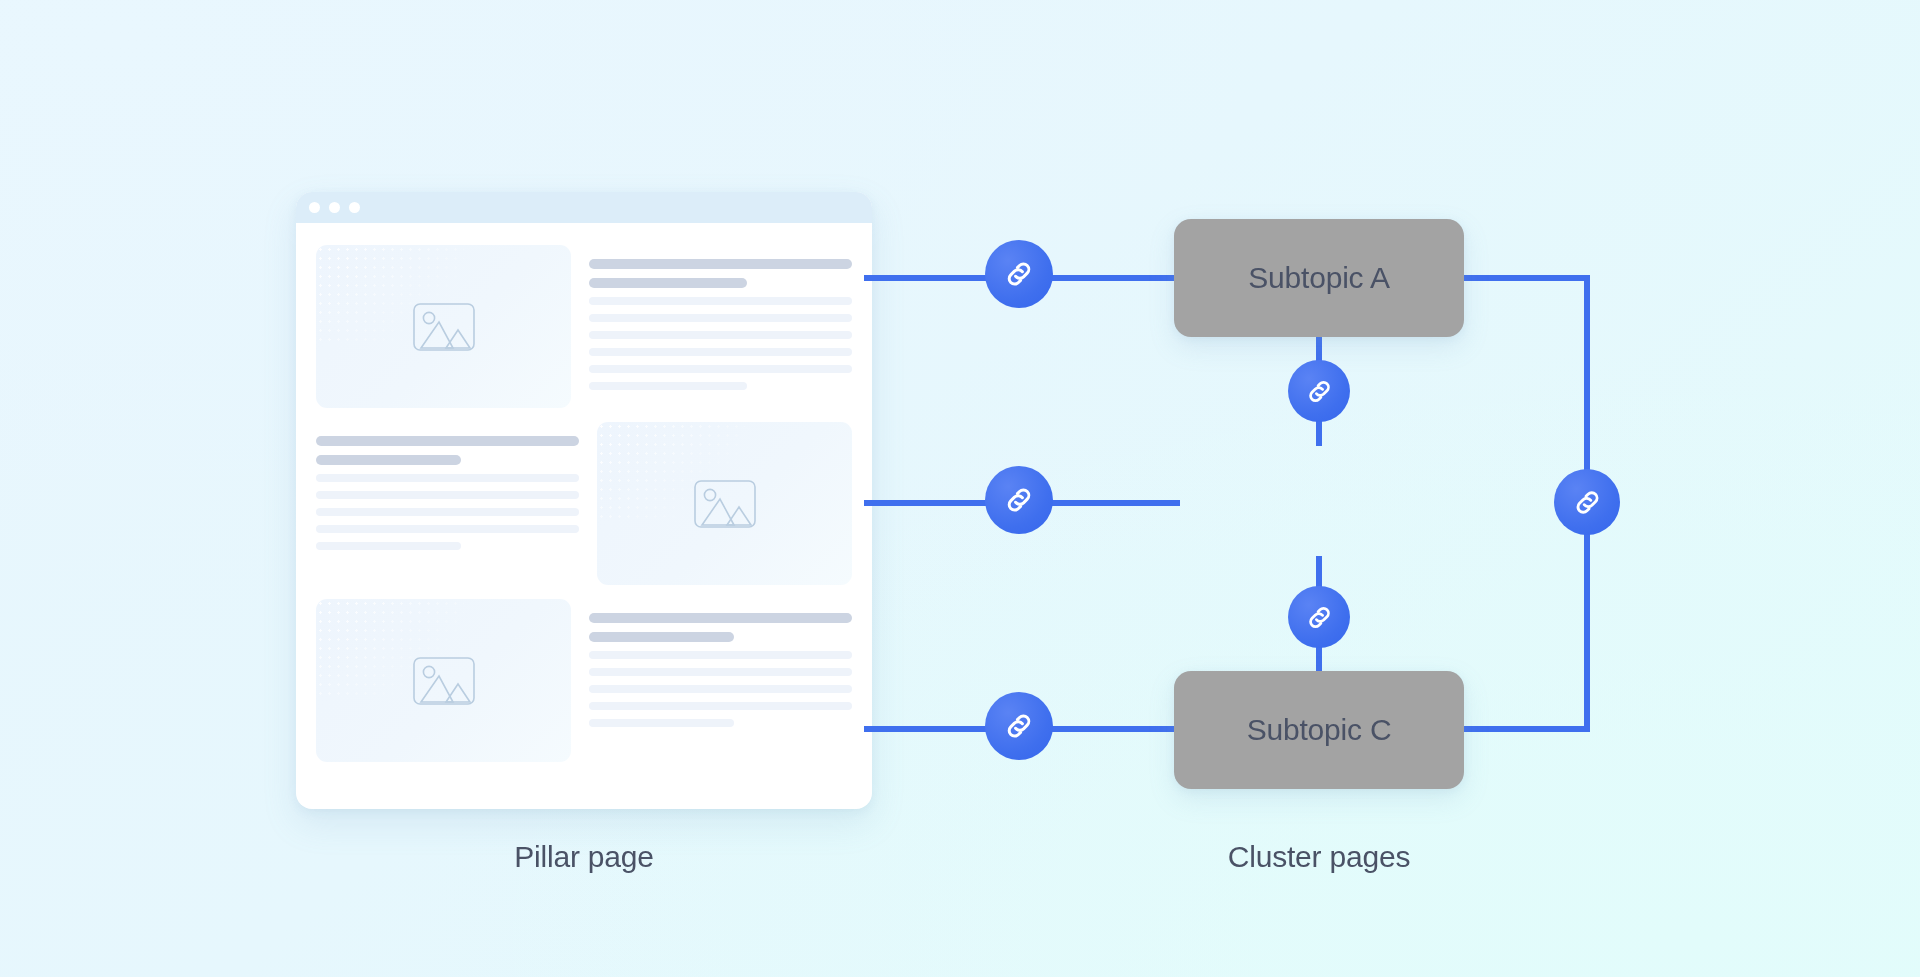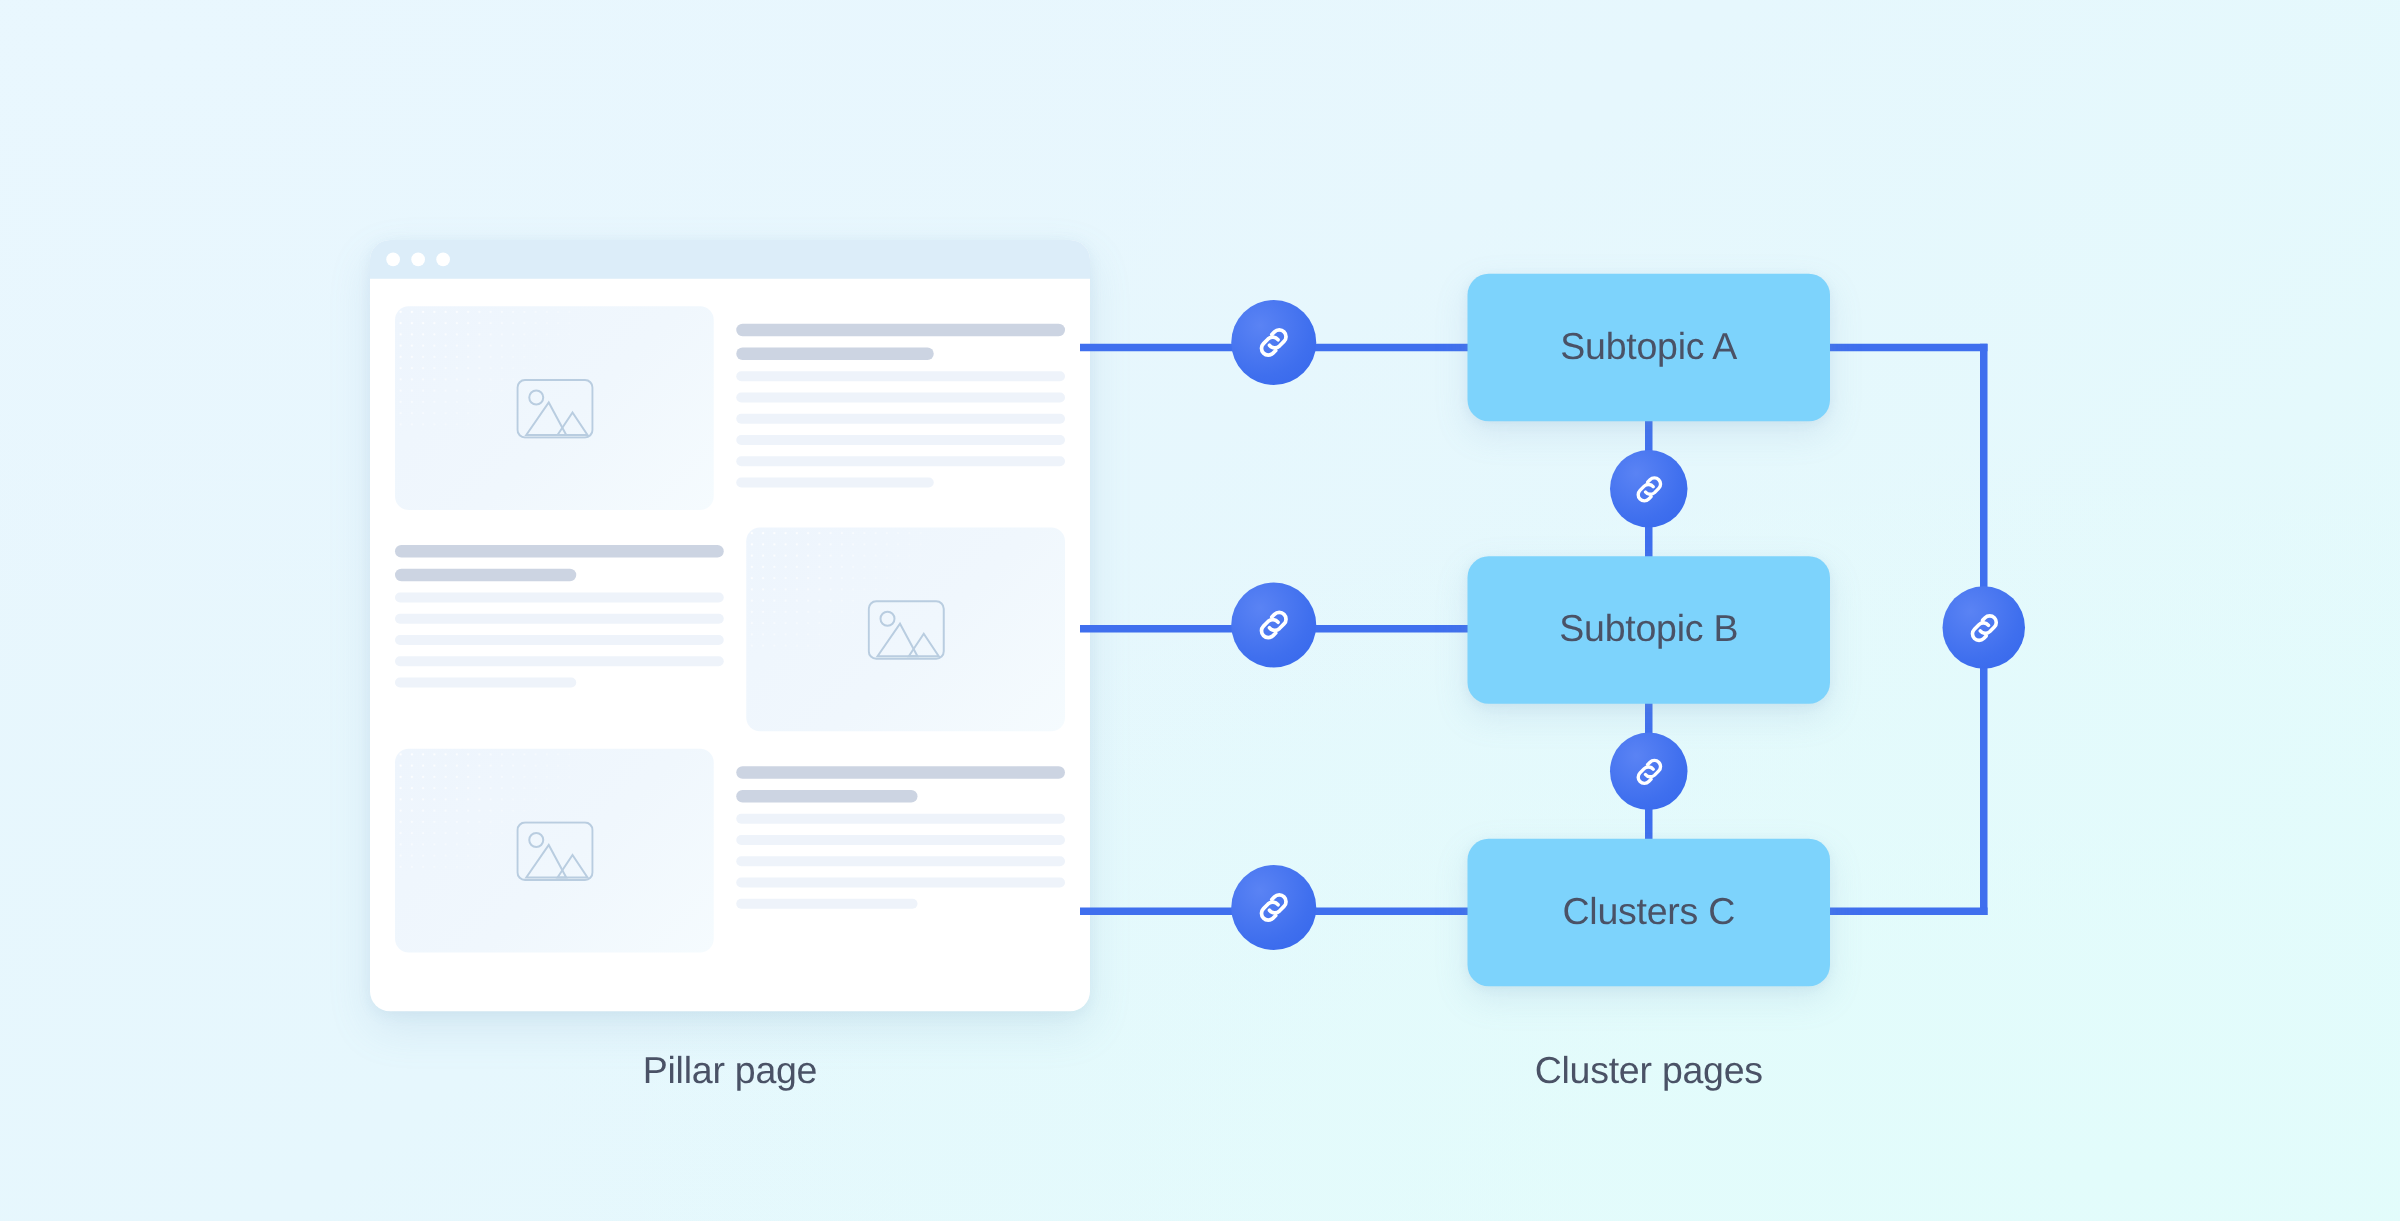--- a/index.html
+++ b/index.html
@@ -72,21 +72,21 @@
     position:absolute; border-radius:50%;
     background:radial-gradient(circle at 34% 30%,#5a83f4 0%,#3f6fee 62%,#3566ec 100%);
     display:flex;align-items:center;justify-content:center;
     z-index:6;
   }
   .link-badge svg{display:block;}
 
   
   .card{
     position:absolute; width:290px; height:118px;
-    background:#7dd3fc; border-radius:17px;
+    background:#a3a3a3; border-radius:17px;
     box-shadow:0 10px 26px rgba(120,160,195,.17), 0 2px 8px rgba(120,160,195,.10);
     display:flex;align-items:center;justify-content:center;
     font-size:30px; color:#4a5266; letter-spacing:-0.2px;
     z-index:5;
   }
 
   
   .caption{
     position:absolute; font-size:30px; color:#4a5266; letter-spacing:-0.2px;
     text-align:center;
@@ -222,23 +222,20 @@
   <div class="link-badge" style="left:1554px; top:469px; width:66px; height:66px;">
     <svg width="33" height="33" viewBox="0 0 24 24" fill="none" stroke="#ffffff" stroke-width="2.1" stroke-linecap="round" stroke-linejoin="round">
       <path d="M9.6 13.6a3.8 3.8 0 0 0 5.6.4l2.6-2.6a3.8 3.8 0 1 0-5.4-5.4l-1.5 1.5"></path>
       <path d="M14.4 10.4a3.8 3.8 0 0 0-5.6-.4l-2.6 2.6a3.8 3.8 0 1 0 5.4 5.4l1.5-1.5"></path>
     </svg>
   </div>
 
   <div class="card" style="left:1174px; top:219px;">
     <span>Subtopic A</span>
   </div>
-  <div class="card" style="left:1174px; top:445px;">
-    <span>Subtopic B</span>
-  </div>
   <div class="card" style="left:1174px; top:671px;">
-    <span>Clusters C</span>
+    <span>Subtopic C</span>
   </div>
 
   <div class="caption" style="left:1031px; top:840px; width:576px;">Cluster pages</div>
   <div class="caption" style="left:296px; top:840px; width:576px;">Pillar page</div>
 
 </div>
 
 </body></html>

